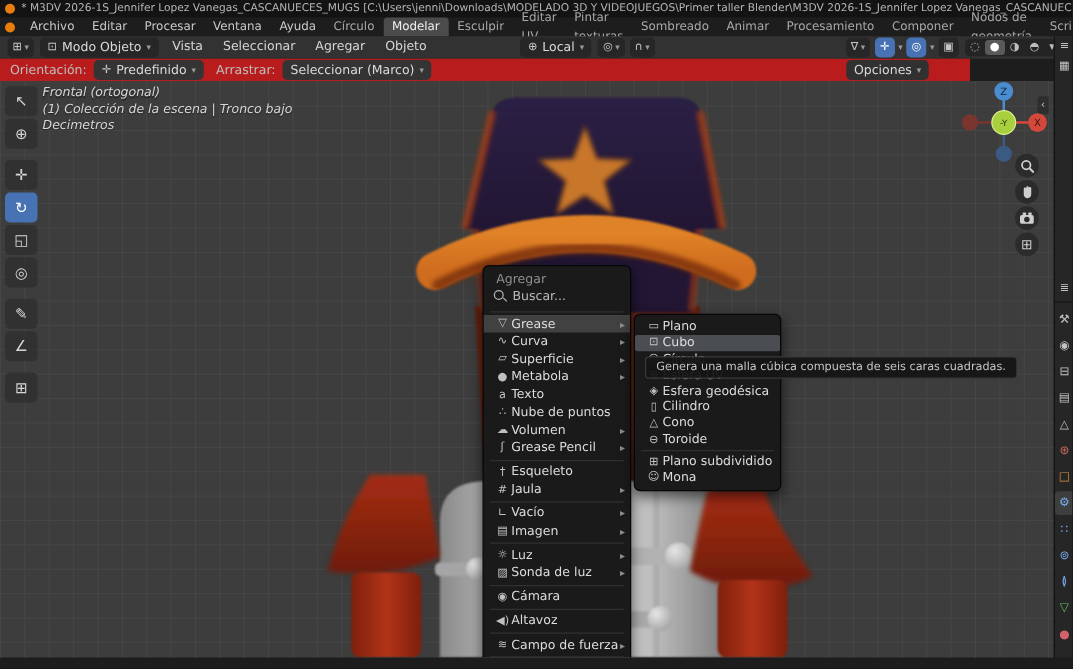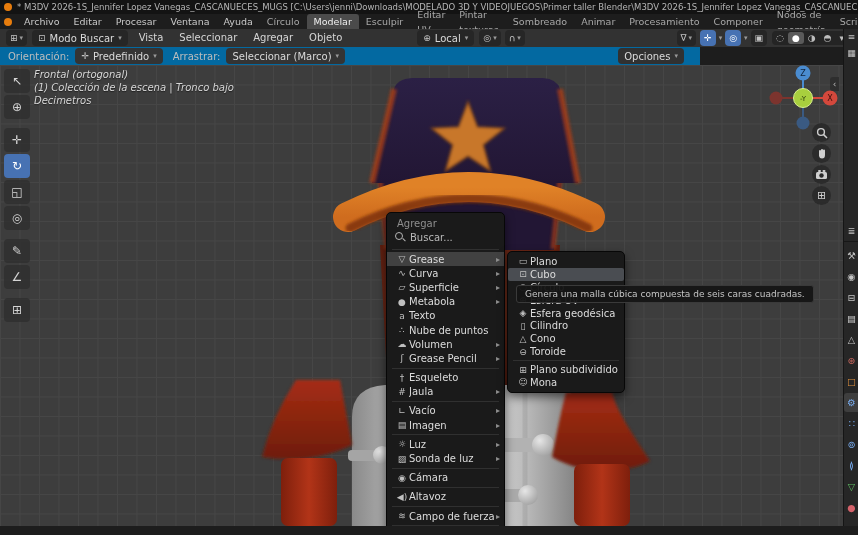--- a/index.html
+++ b/index.html
@@ -13,21 +13,21 @@
   #menubar{position:absolute;left:0;top:14px;width:858px;height:15px;background:#1d1d1d;
            display:flex;align-items:center;font-size:9.5px;color:#c9c9c9;}
   .mtop{padding:0 7px;line-height:15px;cursor:default;}
   .wtab{padding:0 7px;line-height:15px;color:#a8a8a8;}
   .wtab.active{background:#4b4b4b;color:#f0f0f0;border-radius:3px 3px 0 0;}
   #menubar .spacer{flex:1;}
   .chev{font-size:7px;color:#9a9a9a;}
   
   #vph{position:absolute;left:0;top:29px;width:858px;height:18px;background:#323232;
        display:flex;align-items:center;font-size:10px;gap:2px;}
-  #toolh{position:absolute;left:0;top:47px;width:700px;height:18px;background:#0369a1;
+  #toolh{position:absolute;left:0;top:47px;width:776px;height:18px;background:#b91c1c;
        display:flex;align-items:center;font-size:10px;color:#bdbdbd;}
   .dd{display:flex;align-items:center;gap:4px;background:#262626;border-radius:4px;
       padding:1px 6px;margin:0 2px;color:#dadada;height:14px;}
   .dd .ic{font-size:9px;color:#c5c5c5;}
   .hmenu{padding:0 7px;line-height:18px;color:#d6d6d6;}
   .hicon{display:flex;align-items:center;gap:2px;background:#262626;border-radius:4px;
          padding:1px 4px;height:14px;margin:0 1px;font-size:9px;color:#c5c5c5;}
   .hicon.on{background:var(--accent,#4772b3);color:#fff;}
   .shadegrp{display:flex;align-items:center;background:#242424;border-radius:4px;height:14px;margin:0 2px;}
   .shadegrp span{font-size:9px;padding:1px 4px;color:#bdbdbd;}
@@ -123,21 +123,21 @@
 
   </div>
 
   <div id="vph">
     <span class="hicon" style="margin-left:6px">
       <span>⊞</span>
       <span class="chev">▾</span>
     </span>
     <span class="dd">
       <span class="ic">⊡</span>
-      <span>Modo Buscar</span>
+      <span>Modo Objeto</span>
       <span class="chev">▾</span>
     </span>
     <span class="hmenu">Vista</span>
     <span class="hmenu">Seleccionar</span>
     <span class="hmenu">Agregar</span>
     <span class="hmenu">Objeto</span>
     <span style="width:62px"></span>
     <span class="dd">
       <span class="ic">⊕</span>
       <span>Local</span>
@@ -182,21 +182,21 @@
       <span class="ic">✛</span>
       <span>Predefinido</span>
       <span class="chev">▾</span>
     </span>
     <span class="lbl">Arrastrar:</span>
     <span class="dd" style="background:#343434">
       <span>Seleccionar (Marco)</span>
       <span class="chev">▾</span>
     </span>
     <span style="flex:1"></span>
-    <span class="dd" style="background:#313131;margin-right:16px">
+    <span class="dd" style="background:#313131;margin-right:33px">
       <span>Opciones</span>
       <span class="chev">▾</span>
     </span>
   </div>
 
   <div id="viewport">
 
     <svg id="modelsvg" width="843" height="461" viewBox="0 0 843 461">
       <defs>
         <linearGradient id="gHat" x1="0" y1="0" x2="0" y2="1">

